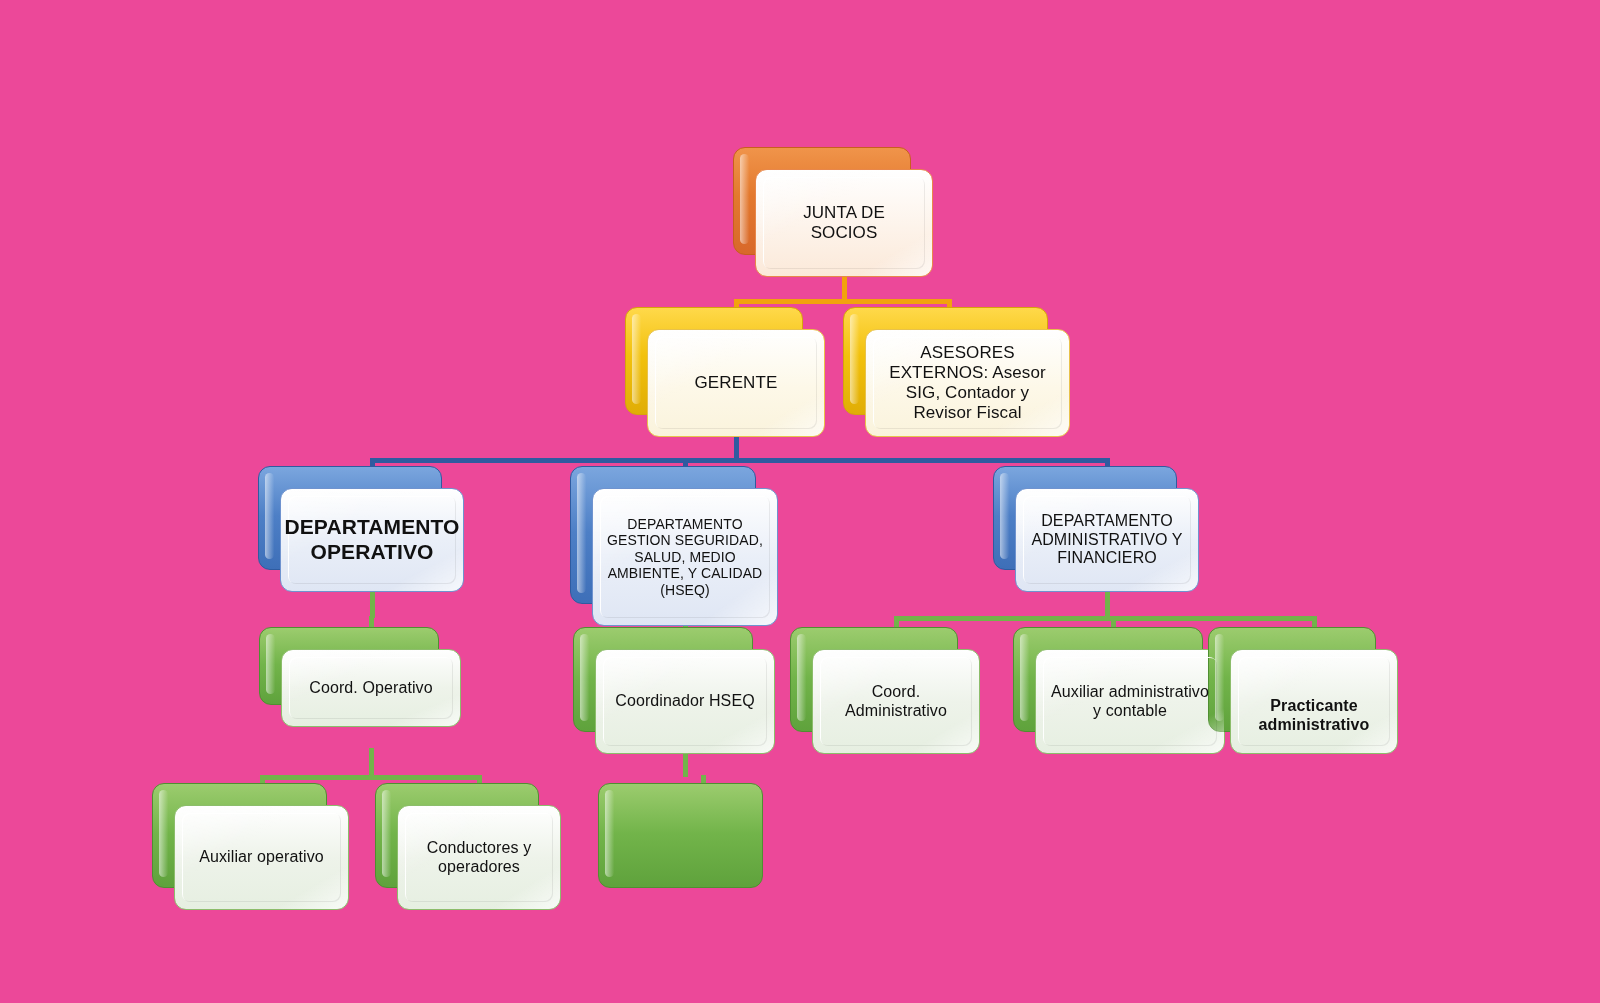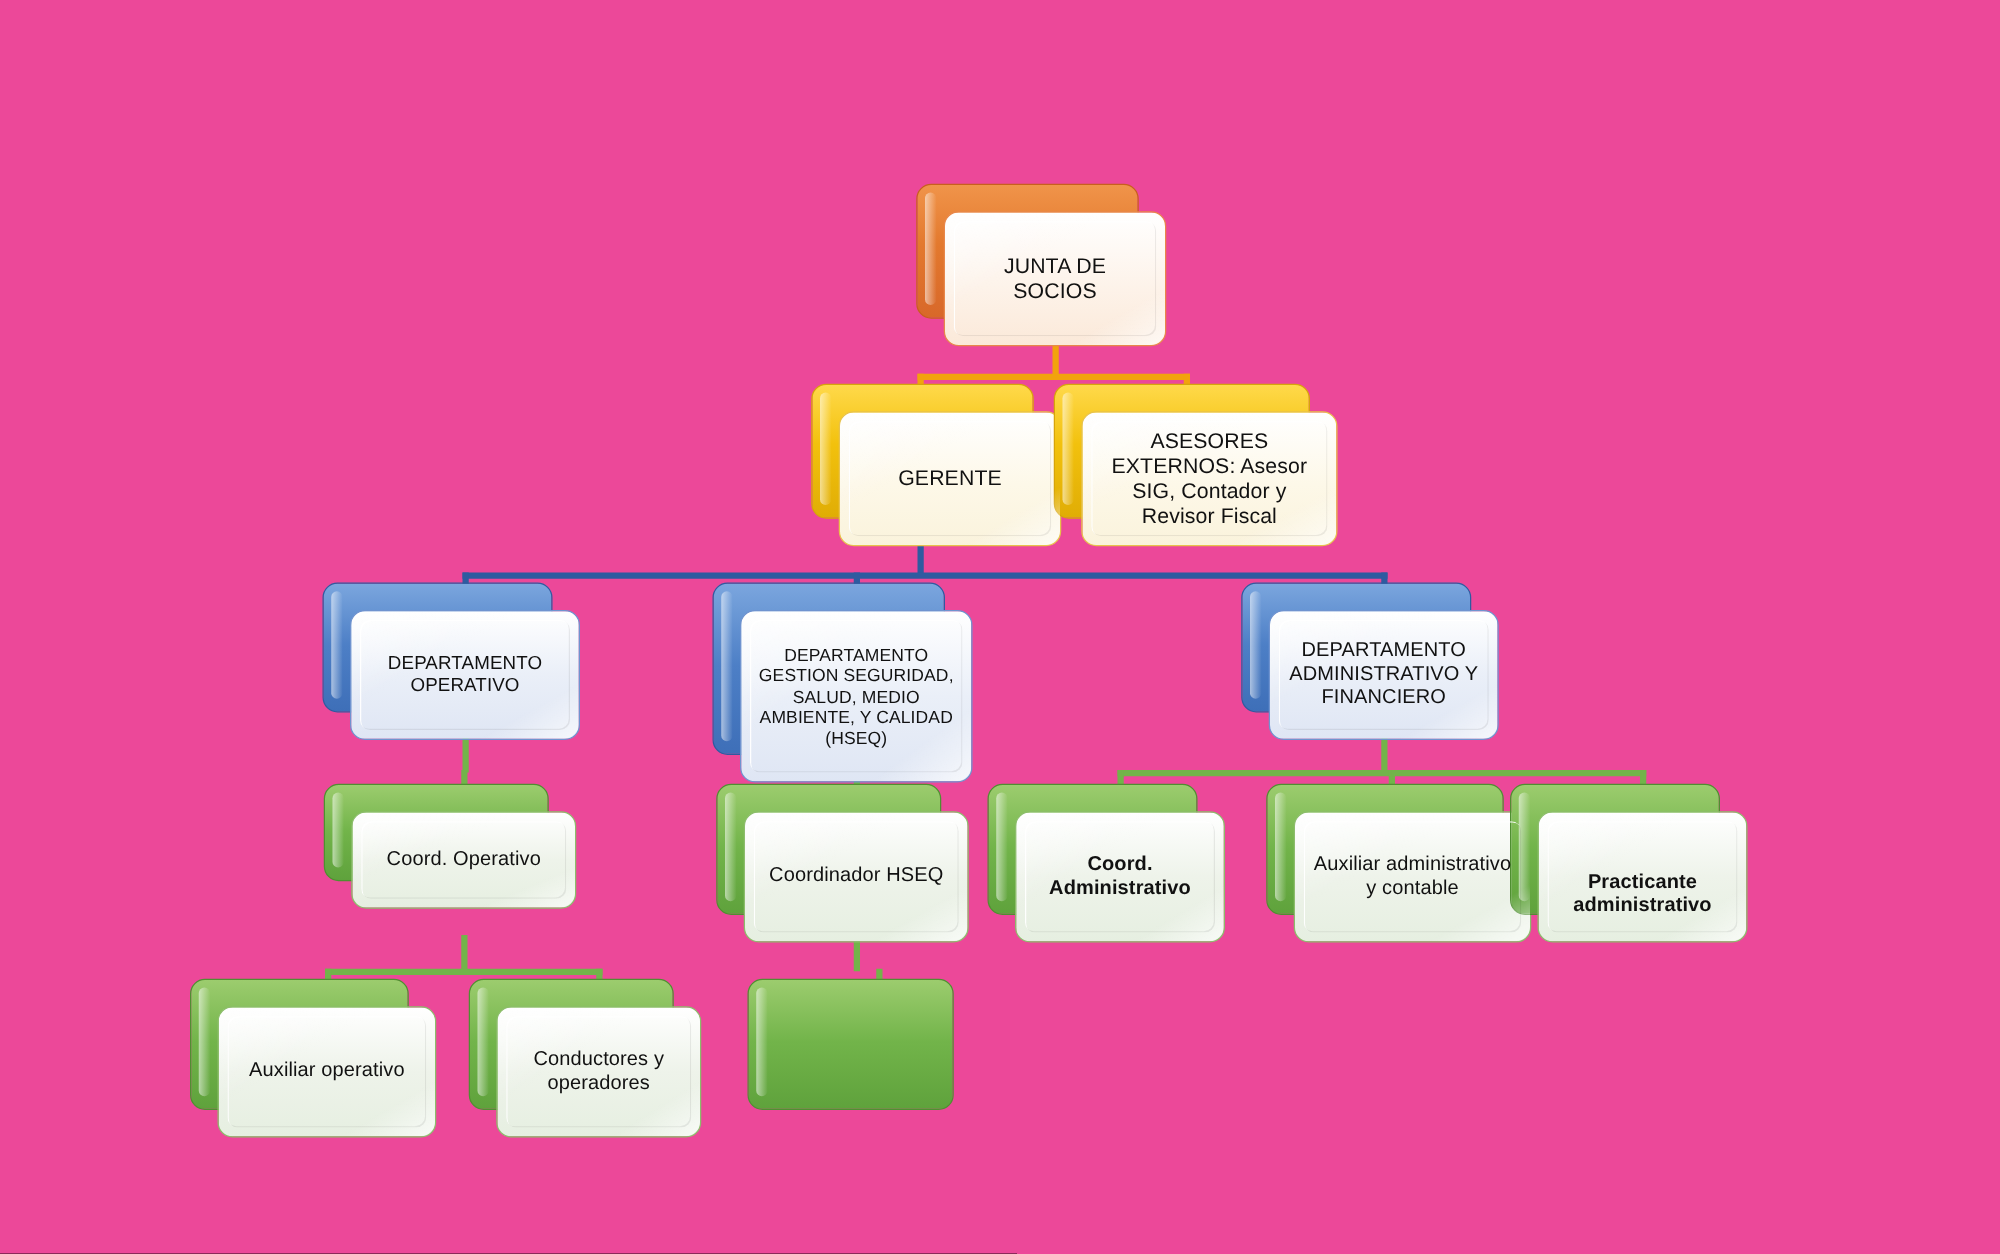--- a/index.html
+++ b/index.html
@@ -167,38 +167,38 @@
       <div class="conn v" style="left: 701px; top: 775px; width: 5px; height: 34px; background: rgb(114, 180, 74);"></div>
     </div>
 
   <div class="node c-orange" style="left: 733px; top: 147px; width: 200px; height: 130px;">
     <div class="back"></div>
     <div class="front">
       <span class="lbl" style="font-size: 17px; font-weight: 400;">JUNTA DE SOCIOS</span>
     </div>
   </div>
 
-  <div class="node c-yellow" style="left: 625px; top: 307px; width: 200px; height: 130px; margin-left: 24px;">
+  <div class="node c-yellow" style="left: 625px; top: 307px; width: 200px; height: 130px;">
     <div class="back"></div>
     <div class="front">
       <span class="lbl" style="font-size: 17px; font-weight: 400;">GERENTE</span>
     </div>
   </div>
 
   <div class="node c-yellow" style="left: 843px; top: 307px; width: 227px; height: 130px;">
     <div class="back"></div>
     <div class="front">
       <span class="lbl" style="font-size: 17px; font-weight: 400;">ASESORES EXTERNOS: Asesor SIG, Contador y Revisor Fiscal</span>
     </div>
   </div>
 
   <div class="node c-blue" style="left: 258px; top: 466px; width: 206px; height: 126px;">
     <div class="back"></div>
     <div class="front">
-      <span class="lbl" style="font-size: 15px; font-weight: 400;">DEPARTAMENTO OPERATIVO</span>
+      <span class="lbl" style="font-size: 21px; font-weight: 700;">DEPARTAMENTO OPERATIVO</span>
     </div>
   </div>
 
   <div class="node c-blue" style="left: 570px; top: 466px; width: 208px; height: 160px;">
     <div class="back"></div>
     <div class="front">
       <span class="lbl" style="font-size: 14px; font-weight: 400;">DEPARTAMENTO GESTION SEGURIDAD, SALUD, MEDIO AMBIENTE, Y CALIDAD (HSEQ)</span>
     </div>
   </div>
 
@@ -219,21 +219,21 @@
   <div class="node c-green" style="left: 573px; top: 627px; width: 202px; height: 127px;">
     <div class="back"></div>
     <div class="front">
       <span class="lbl" style="font-size: 16px; font-weight: 400;">Coordinador HSEQ</span>
     </div>
   </div>
 
   <div class="node c-green" style="left: 790px; top: 627px; width: 190px; height: 127px;">
     <div class="back"></div>
     <div class="front">
-      <span class="lbl" style="font-size: 16px; font-weight: 700;">Coord. Administrativo</span>
+      <span class="lbl" style="font-size: 16px; font-weight: 400;">Coord. Administrativo</span>
     </div>
   </div>
 
   <div class="node c-green" style="left: 1013px; top: 627px; width: 212px; height: 127px;">
     <div class="back"></div>
     <div class="front">
       <span class="lbl" style="font-size: 16px; font-weight: 400;">Auxiliar administrativo y contable</span>
     </div>
   </div>
 

